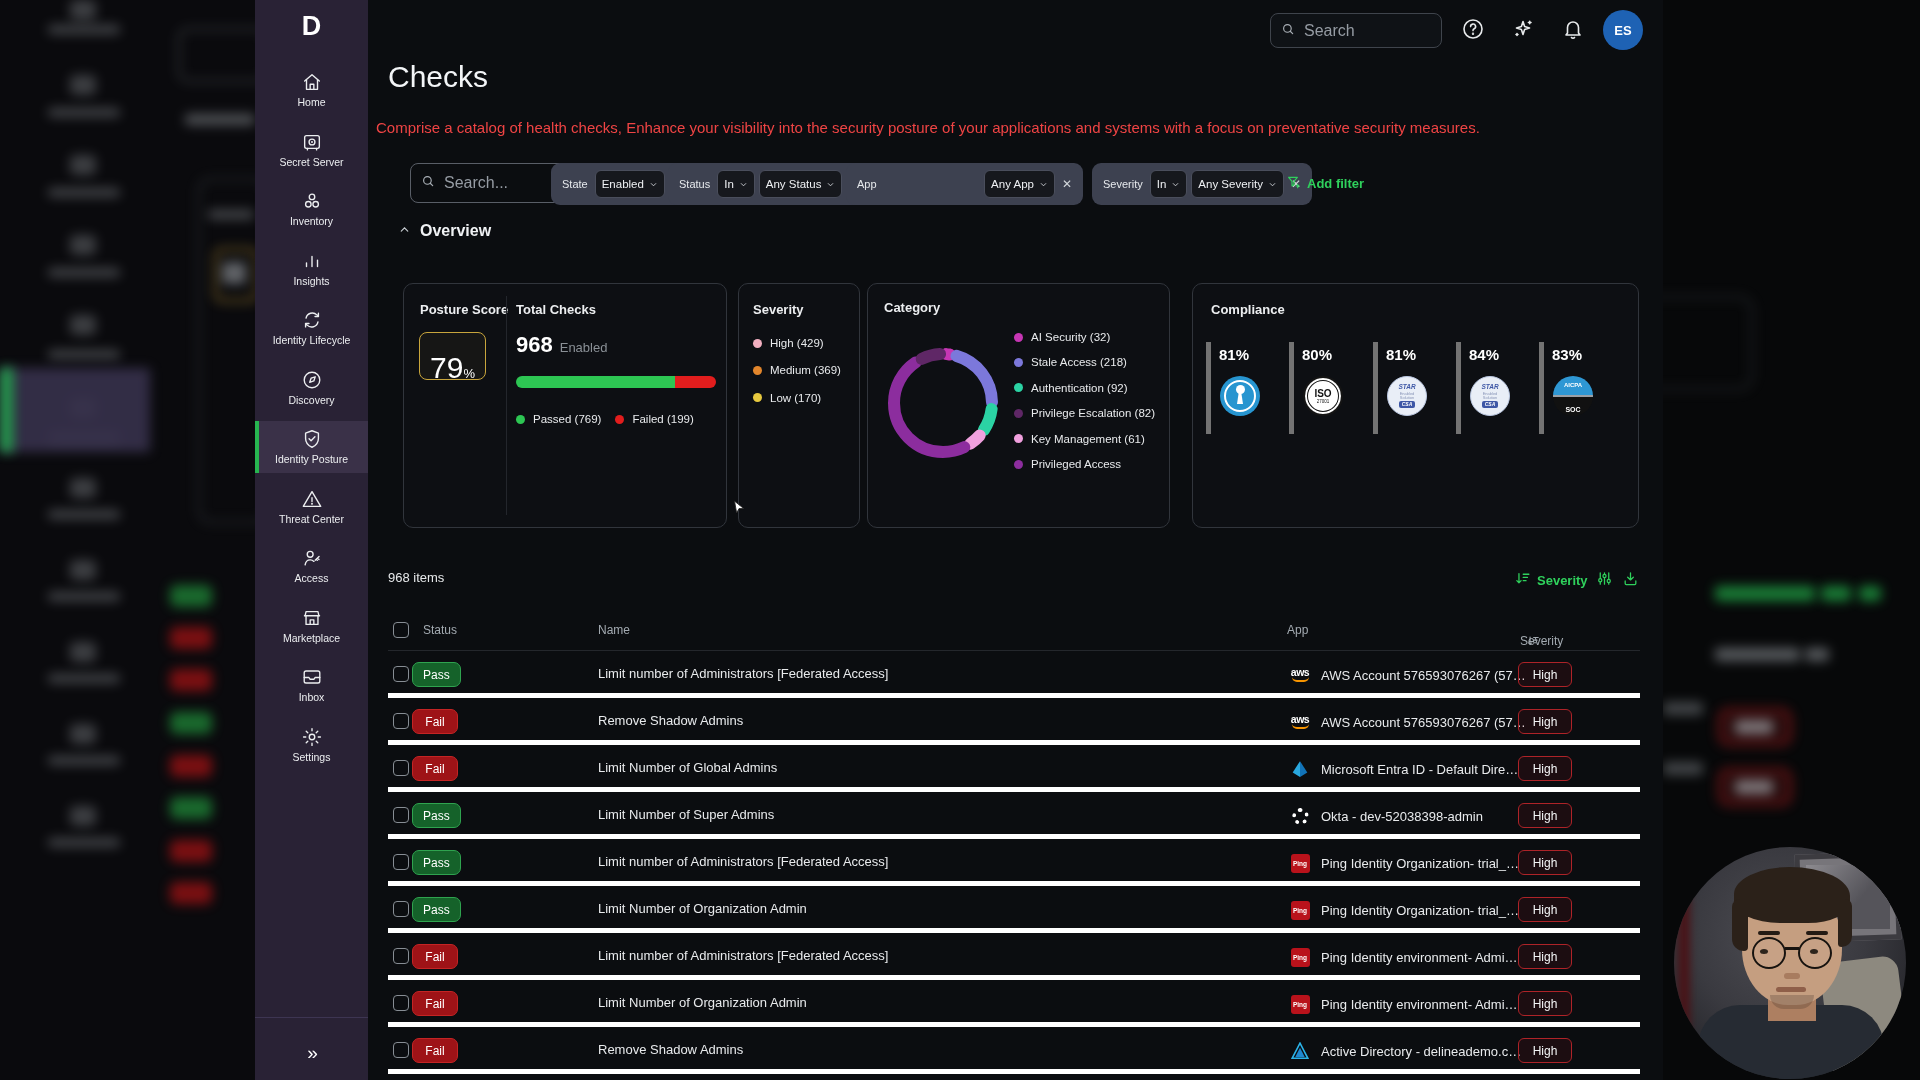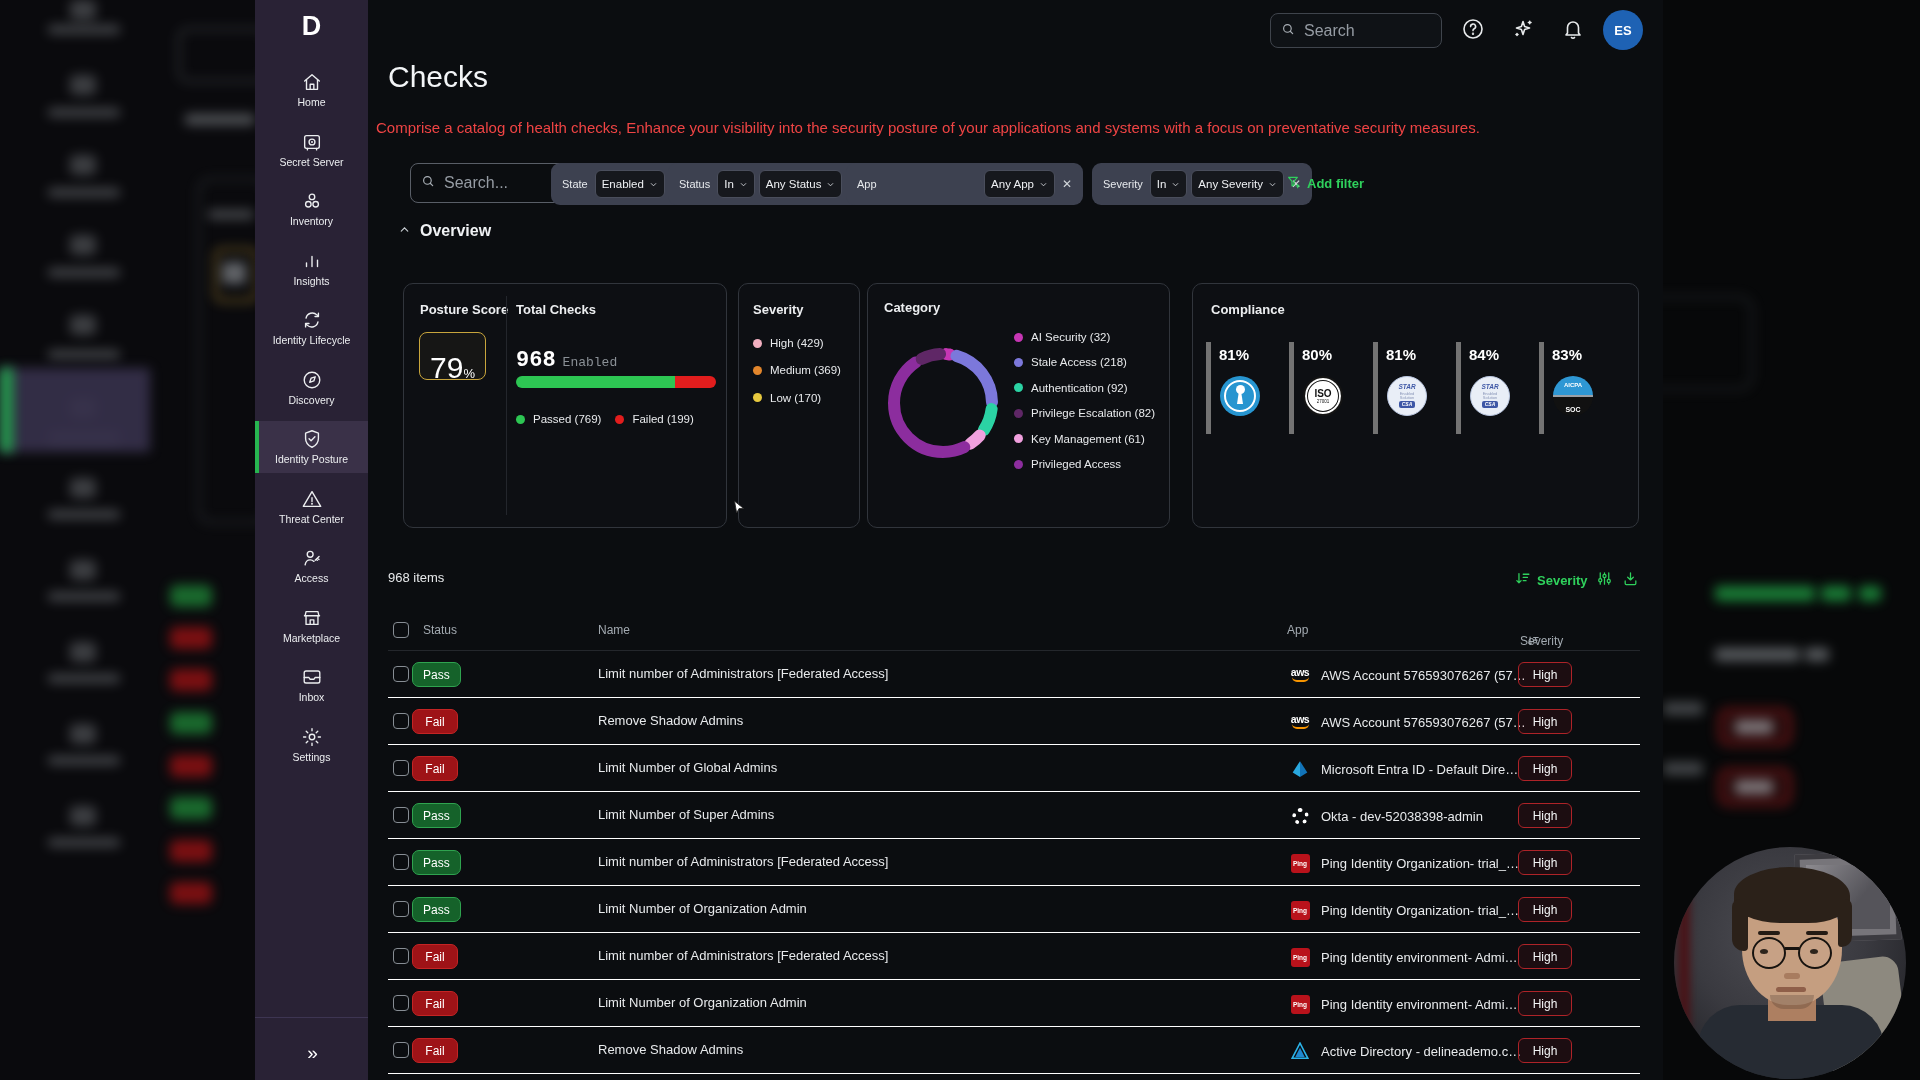--- a/index.html
+++ b/index.html
@@ -53,21 +53,21 @@
   .ovhead svg{width:13px;height:13px;fill:none;stroke:#c7ccd1;stroke-width:2.2;stroke-linecap:round;}
   .ovlbl{font-size:16px;font-weight:700;color:#f0f2f4;}
   .card{position:absolute;top:283px;height:245px;background:#0d0f13;border:1px solid #31353c;border-radius:10px;overflow:hidden;}
   .c1{left:35px;width:324px;}  .c2{left:370px;width:122px;}
   .c3{left:499px;width:303px;} .c4{left:814px;width:447px;margin-left:10px;}
   .ctitle{position:absolute;font-size:13px;font-weight:700;color:#eceef0;}
   .pbox{position:absolute;left:15px;top:48px;width:67px;height:48px;border:1.5px solid #c8a53c;border-radius:8px;background:rgba(200,165,60,.05);display:flex;align-items:baseline;justify-content:center;padding-top:20px;}
   .pnum{font-size:30px;font-weight:500;color:#fff;line-height:1;}
   .punit{font-size:13px;color:#fff;}
   .vdiv{position:absolute;left:102px;top:12px;bottom:12px;width:1px;background:#23262c;}
-  .tnum{position:absolute;left:112px;top:64px;font-size:22px;font-weight:700;color:#fff;font-family:Liberation Mono, monospace;}
+  .tnum{position:absolute;left:112px;top:48px;font-size:22px;font-weight:700;color:#fff;}
   .tsub{font-size:13px;font-weight:400;color:#8a9096;margin-left:7px;}
   .pb{position:absolute;left:112px;top:92px;width:200px;height:12px;border-radius:6px;overflow:hidden;display:flex;}
   .pb .g{background:#2dc653;} .pb .r{background:#e21d1d;}
   .leg{position:absolute;display:flex;gap:14px;font-size:12px;color:#e8eaec;align-items:center;}
   .dot{width:9px;height:9px;border-radius:50%;flex:none;display:inline-block;}
   .lrow{display:flex;align-items:center;gap:8px;font-size:11.5px;color:#e8eaec;line-height:1.25;}
   .c2 .list{position:absolute;left:14px;top:52px;display:flex;flex-direction:column;gap:13px;}
   .c3 .list{position:absolute;left:146px;top:46px;width:150px;display:flex;flex-direction:column;gap:11px;}
   .donut{position:absolute;left:0px;top:44px;width:150px;height:150px;}
   .citem{position:absolute;top:58px;width:80px;height:92px;border-left:5px solid #737373;}
@@ -89,21 +89,21 @@
   .aicpa .t2{position:absolute;bottom:3px;width:100%;text-align:center;color:#fff;font-size:7px;font-weight:700;}
   
   .items{left:20px;top:570px;font-size:13px;color:#e6e8ea;}
   .sortbtn{left:1146px;top:570px;display:flex;align-items:center;gap:6px;color:#2fd15c;font-size:13px;font-weight:700;cursor:pointer;}
   .sortbtn svg,.gic svg{width:17px;height:17px;fill:none;stroke:#2fd15c;stroke-width:1.8;stroke-linecap:round;stroke-linejoin:round;}
   .gic{position:absolute;top:570px;width:20px;height:20px;cursor:pointer;}
   .thead{position:absolute;left:20px;right:23px;top:612px;height:39px;border-bottom:1px solid #24272c;font-size:12px;color:#a3aab1;}
   .thead span{position:absolute;top:11px;}
   .cb{position:absolute;width:16px;height:16px;border:1.5px solid #878d94;border-radius:4px;cursor:pointer;}
   .rows{position:absolute;left:20px;right:23px;top:651px;bottom:0;overflow:hidden;}
-  .trow{position:relative;height:47px;border-bottom:1px solid #ffffff;cursor:pointer;text-decoration:underline;}
+  .trow{position:relative;height:47px;border-bottom:5px solid #ffffff;cursor:pointer;text-decoration:underline;}
   .trow .cb{left:5px;top:15px;}
   .st{position:absolute;left:24px;top:11px;min-width:46px;height:25px;padding:0 10px;border-radius:7px;display:inline-flex;align-items:center;justify-content:center;font-size:12px;color:#fff;}
   .st.pass{background:#15622a;border:1px solid #2fa34f;}
   .st.fail{background:#9e1317;border:1px solid #c42424;}
   .tname{position:absolute;left:210px;top:15px;font-size:13px;color:#e8eaec;white-space:nowrap;}
   .tapp{position:absolute;left:899px;top:13px;display:flex;align-items:center;gap:8px;font-size:13px;color:#e8eaec;white-space:nowrap;}
   .sev{position:absolute;left:1130px;top:11px;width:54px;height:25px;border:1.5px solid #ae2328;border-radius:6px;background:rgba(158,19,23,.12);color:#f2f4f5;font-size:12px;display:flex;align-items:center;justify-content:center;}
   .hsort{width:14px;height:14px;display:inline-block;vertical-align:-2px;margin-left:6px;}
   .hsort svg{width:14px;height:14px;fill:none;stroke:#a3aab1;stroke-width:1.8;stroke-linecap:round;}
   

